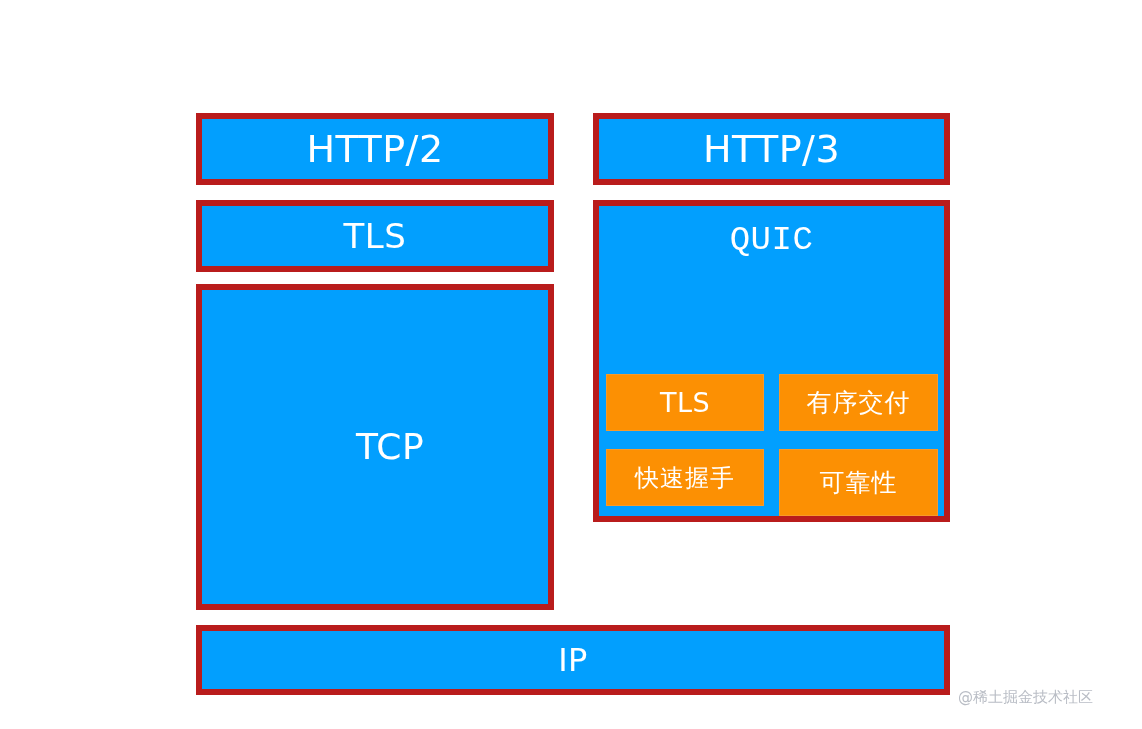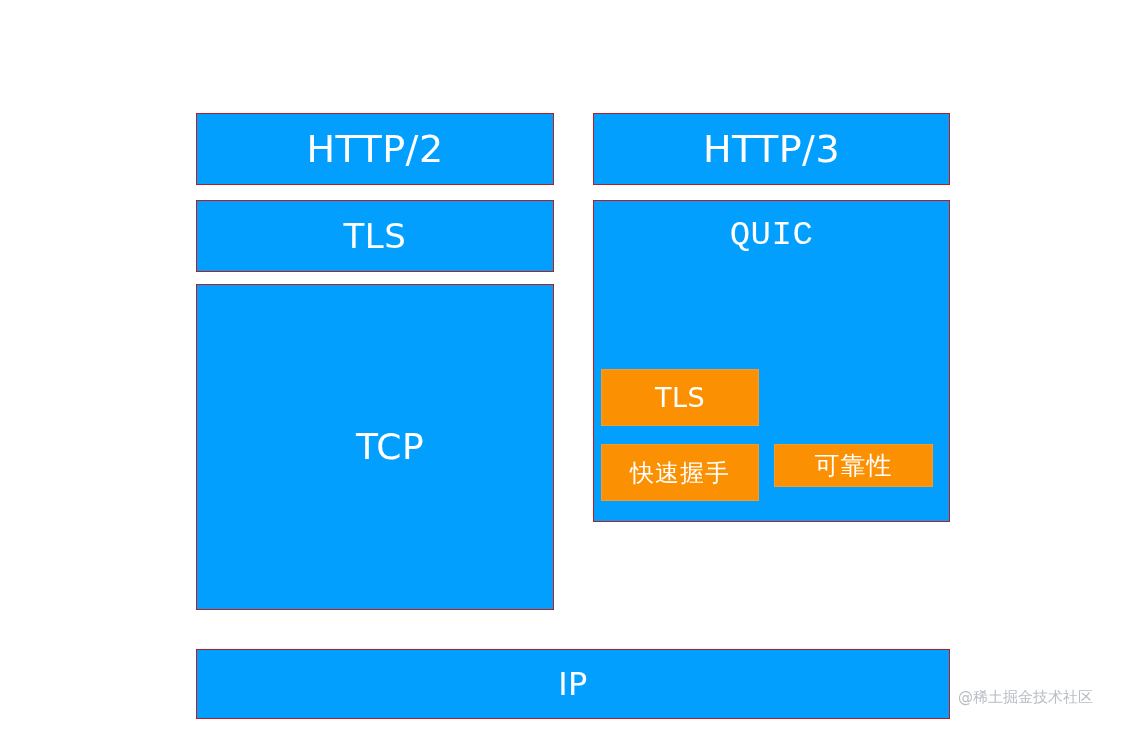--- a/index.html
+++ b/index.html
@@ -27,21 +27,21 @@
     display: flex;
     align-items: center;
     justify-content: center;
     color: #ffffff;
     text-align: center;
     line-height: 1;
     letter-spacing: 0.5px;
   }
   .blue {
     background: #029ffe;
-    border: 1px solid #b91c1c;
+    border: 6px solid #b91c1c;
   }
   .orange {
     background: #fc9003;
     border: 1px solid #f89a2a;
   }
 
   
   #http2-block { left: 196px; top: 113px;  width: 358px; height: 72px;  font-size: 38px; }
   #tls-left-block { left: 196px; top: 200px; width: 358px; height: 72px; font-size: 34px; }
   #tcp-block { left: 196px; top: 284px; width: 358px; height: 326px; font-size: 36px; padding-left: 30px; }
@@ -75,26 +75,26 @@
     align-items: center;
     justify-content: center;
     color: #ffffff;
     text-align: center;
     line-height: 1;
   }
   #feat-multiplex { left: 7px;   top: 85px;  width: 340px; height: 58px; font-size: 25px; letter-spacing: 3px; }
   #feat-tls       { left: 7px;   top: 168px; width: 158px; height: 57px; font-size: 27px; }
   #feat-ordered   { left: 180px; top: 168px; width: 159px; height: 57px; font-size: 25px; letter-spacing: 1px; }
   #feat-handshake { left: 7px;   top: 243px; width: 158px; height: 57px; font-size: 24px; letter-spacing: 1px; }
-  #feat-reliable  { left: 180px; top: 243px; width: 159px; height: 43px; font-size: 25px; letter-spacing: 1px; }
+  #feat-reliable  { left: 180px; top: 243px; width: 159px; height: 67px; font-size: 25px; letter-spacing: 1px; }
 
   #udp-block { left: 593px; top: 537px; width: 357px; height: 73px; font-size: 34px; }
 
   
-  #ip-block { left: 196px; top: 625px; width: 754px; height: 70px; font-size: 32px; margin-top: 24px; }
+  #ip-block { left: 196px; top: 625px; width: 754px; height: 70px; font-size: 32px; }
 
   
   #watermark {
     position: absolute;
     left: 958px;
     top: 690px;
     font-size: 15px;
     color: #b9bdc5;
     white-space: nowrap;
     line-height: 1;
@@ -114,20 +114,21 @@
 
   <div class="blk blue" id="http3-block">HTTP/3</div>
 
   <div class="blk blue" id="quic-block">
 
     <div id="quic-title">QUIC</div>
 
 
     <div class="feat orange" id="feat-tls">TLS</div>
 
+    <div class="feat orange" id="feat-ordered">有序交付</div>
 
     <div class="feat orange" id="feat-handshake">快速握手</div>
 
     <div class="feat orange" id="feat-reliable">可靠性</div>
   </div>
 
 
   <div class="blk blue" id="ip-block">IP</div>
 
   <div id="watermark">@稀土掘金技术社区</div>

